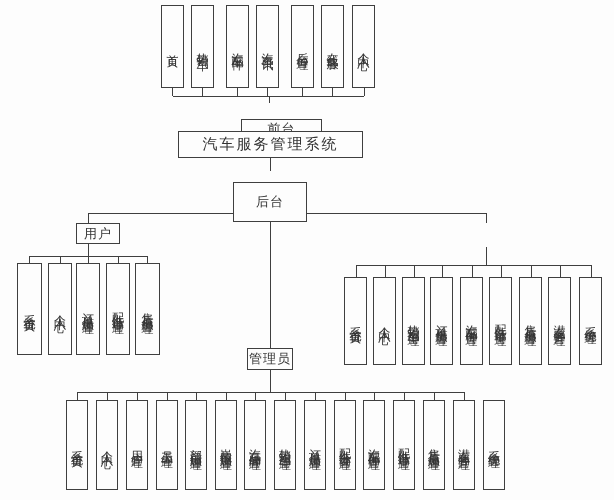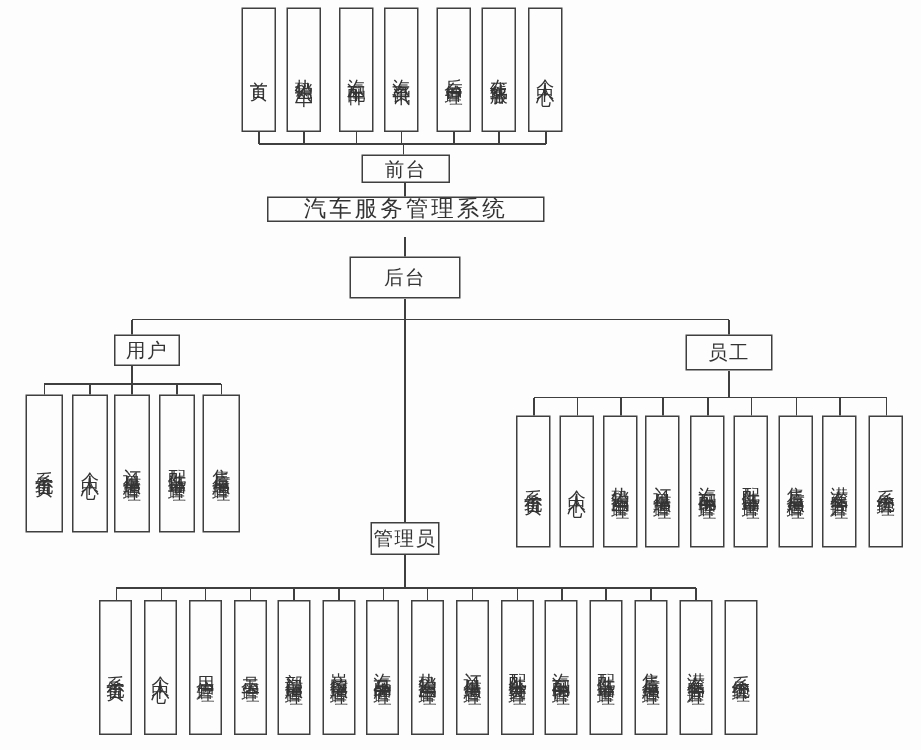--- a/index.html
+++ b/index.html
@@ -55,25 +55,24 @@
   </svg>
 
   <div class="box vbox" style="left:161px;top:5px;width:23px;height:83px">首页</div>
   <div class="box vbox" style="left:191px;top:5px;width:23px;height:83px">热销汽车</div>
   <div class="box vbox" style="left:226px;top:5px;width:23px;height:83px">汽车配件</div>
   <div class="box vbox" style="left:256px;top:5px;width:23px;height:83px">汽车资讯</div>
   <div class="box vbox" style="left:291px;top:5px;width:23px;height:83px">后台管理</div>
   <div class="box vbox" style="left:321px;top:5px;width:23px;height:83px">在线客服</div>
   <div class="box vbox" style="left:352px;top:5px;width:23px;height:83px">个人中心</div>
 
-  <div class="box hbox" style="left:241px;top:103px;width:59px;height:19px">前台</div>
-  <div class="box hbox main" style="left:178px;top:131px;width:185px;height:17px">汽车服务管理系统</div>
-  <div class="box hbox" style="left:233px;top:171px;width:74px;height:28px">后台</div>
+  <div class="box hbox" style="left:241px;top:119px;width:81px;height:19px">前台</div>
+  <div class="box hbox main" style="left:178px;top:131px;width:185px;height:27px">汽车服务管理系统</div>
+  <div class="box hbox" style="left:233px;top:182px;width:74px;height:40px">后台</div>
   <div class="box hbox" style="left:76px;top:223px;width:44px;height:21px">用户</div>
-  <div class="box hbox" style="left:457px;top:223px;width:58px;height:24px">员工</div>
   <div class="box hbox" style="left:247px;top:348px;width:46px;height:22px">管理员</div>
 
   <div class="box vbox" style="left:17px;top:263px;width:25px;height:92px">系统首页</div>
   <div class="box vbox" style="left:48px;top:263px;width:24px;height:92px">个人中心</div>
   <div class="box vbox" style="left:76px;top:263px;width:24px;height:92px">订单信息管理</div>
   <div class="box vbox" style="left:106px;top:263px;width:24px;height:92px">配件订单管理</div>
   <div class="box vbox" style="left:135px;top:263px;width:25px;height:92px">售后信息管理</div>
 
   <div class="box vbox" style="left:344px;top:277px;width:23px;height:88px">系统首页</div>
   <div class="box vbox" style="left:373px;top:277px;width:23px;height:88px">个人中心</div>

